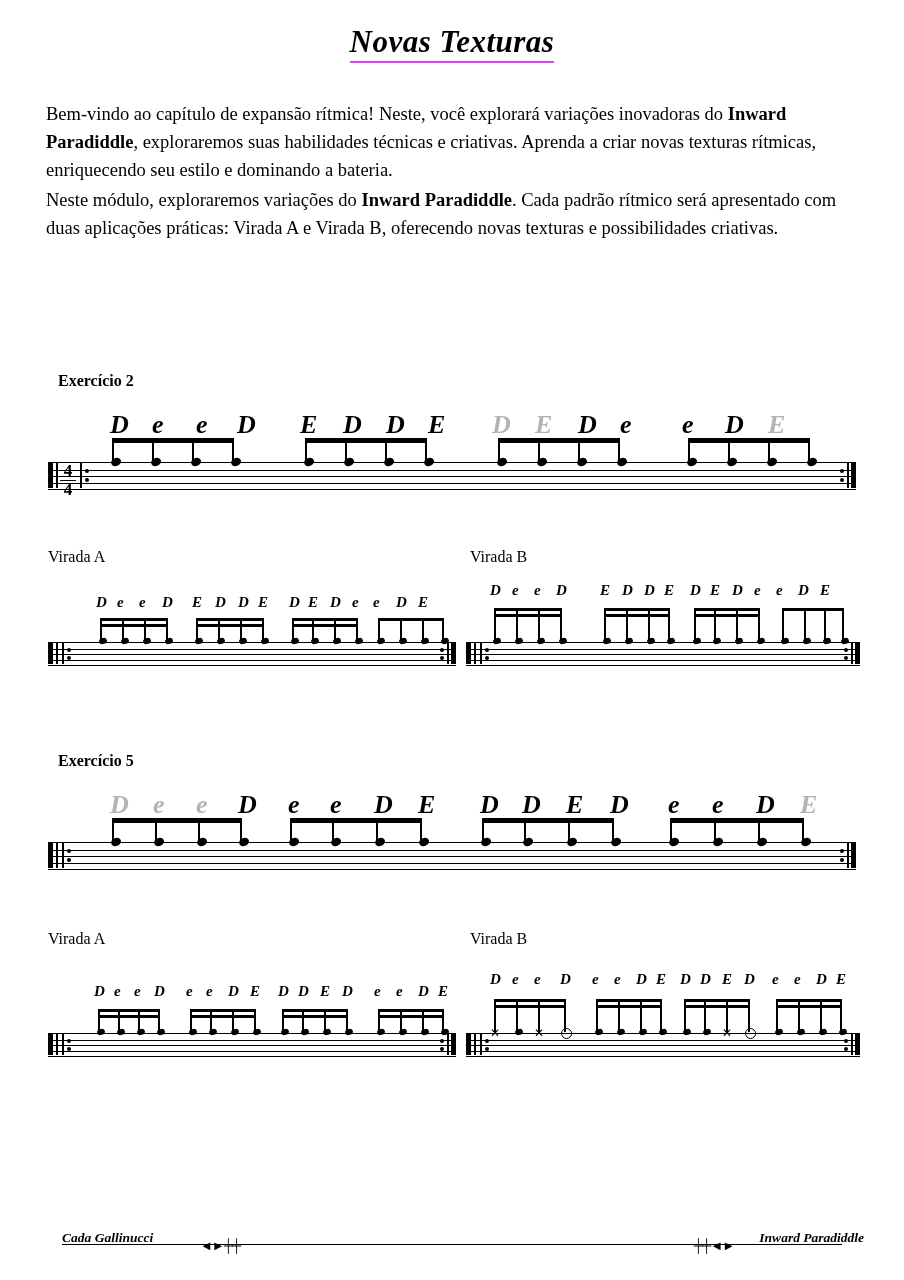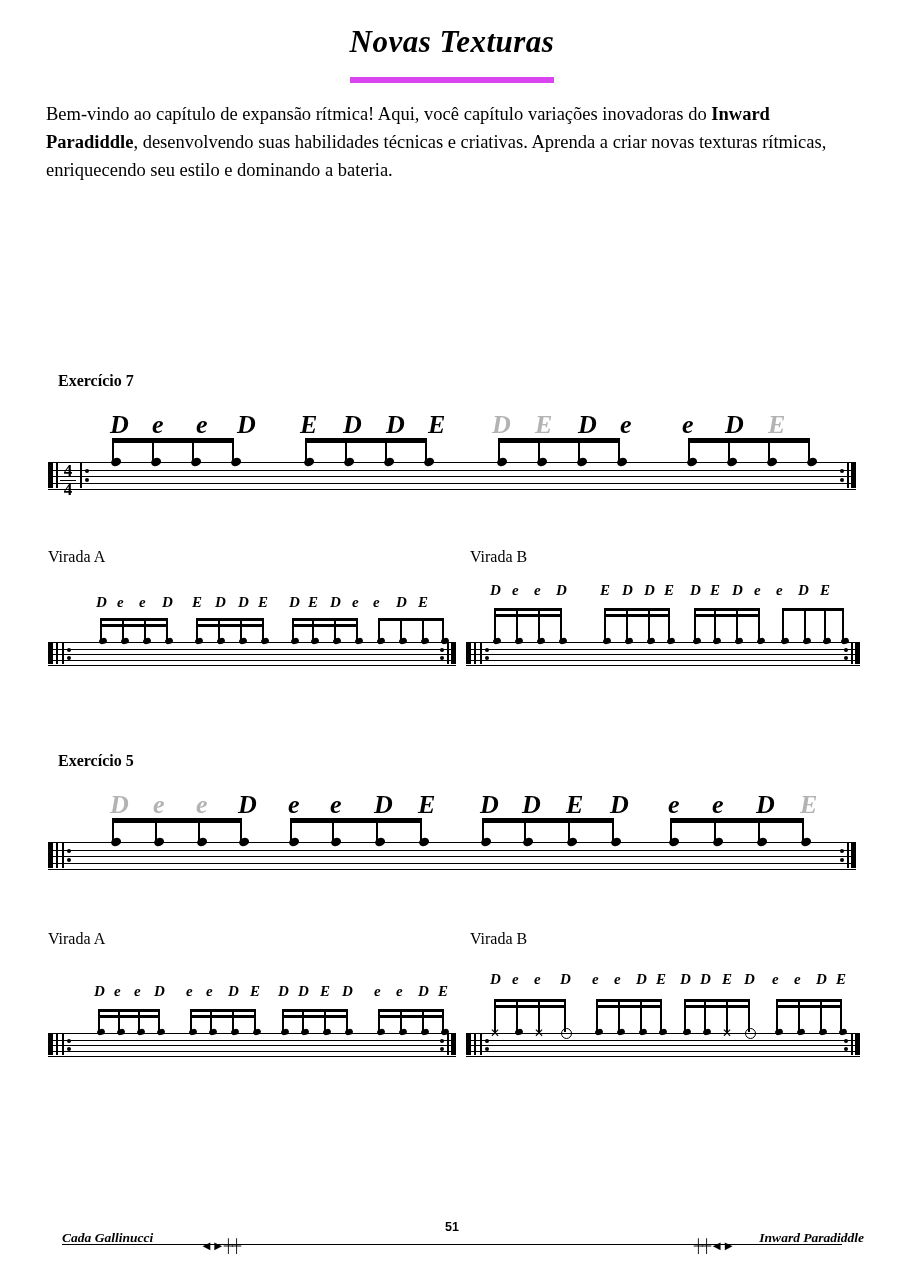--- a/index.html
+++ b/index.html
@@ -24,22 +24,22 @@
   
   .title {
     text-align: center;
     font-size: 31px;
     font-weight: bold;
     font-style: italic;
     letter-spacing: 0.5px;
     margin: 24px 0 0 0;
   }
   .title span {
-    border-bottom: 6px solid #d946ef;
-    padding-bottom: 18px;
+    border-bottom: 2px solid #d946ef;
+    padding-bottom: 2px;
   }
 
   
   .intro {
     margin: 40px 46px 0 46px;
     font-size: 18.5px;
     line-height: 1.52;
     text-align: left;
   }
   .intro p { margin: 0 0 0 0; }
@@ -186,24 +186,25 @@
 </head>
 <body>
 
 <div class="page">
 
   <div class="title">
     <span>Novas Texturas</span>
   </div>
 
   <div class="intro">
-    <p><span>Bem-vindo ao capítulo de expansão rítmica! Aqui, você capítulo variações inovadoras do </span><b>Inward Paradiddle</b><span>, desenvolvendo suas habilidades técnicas e criativas. Aprenda a criar novas texturas rítmicas, enriquecendo seu estilo e dominando a bateria.</span></p>
+    <p><span>Bem-vindo ao capítulo de expansão rítmica! Neste, você explorará variações inovadoras do </span><b>Inward Paradiddle</b><span>, exploraremos suas habilidades técnicas e criativas. Aprenda a criar novas texturas rítmicas, enriquecendo seu estilo e dominando a bateria.</span></p>
+    <p><span>Neste módulo, exploraremos variações do </span><b>Inward Paradiddle</b><span>. Cada padrão rítmico será apresentado com duas aplicações práticas: Virada A e Virada B, oferecendo novas texturas e possibilidades criativas.</span></p>
   </div>
 
-  <div class="ex-heading" style="position:absolute; top:372px;">Exercício 7</div>
+  <div class="ex-heading" style="position:absolute; top:372px;">Exercício 2</div>
 
   <div id="ex1-main" class="system" style="position:absolute; left:0; top:420px; width:904px; height:80px;">
       <div class="staffbox" style="left:48px; width:808px; top:42px; height:26px;">
         <div class="ln" style="top:7px;"></div>
         <div class="ln" style="top:13px;"></div>
         <div class="ln" style="top:20px;"></div>
       </div>
       <div class="barline thick" style="left:48px; top:42px; height:26px;"></div>
       <div class="barline" style="left:56px; top:42px; height:26px;"></div>
       <div class="timesig" style="left:60px; top:43px; width:16px;">
@@ -629,19 +630,18 @@
       <div class="stick" style="left:744px; top:16px; font-size:15px;">D</div>
       <div class="stick" style="left:772px; top:16px; font-size:15px;">e</div>
       <div class="stick" style="left:794px; top:16px; font-size:15px;">e</div>
       <div class="stick" style="left:816px; top:16px; font-size:15px;">D</div>
       <div class="stick" style="left:836px; top:16px; font-size:15px;">E</div>
     </div>
 
   <div class="footer">
     <div class="rule"></div>
     <div class="author">Cada Gallinucci</div>
-    <div class="pagenum">51</div>
     <div class="right-title">Inward Paradiddle</div>
     <div class="orn left">◄►┼┼</div>
     <div class="orn right">┼┼◄►</div>
   </div>
 
 </div>
 
 </body></html>

